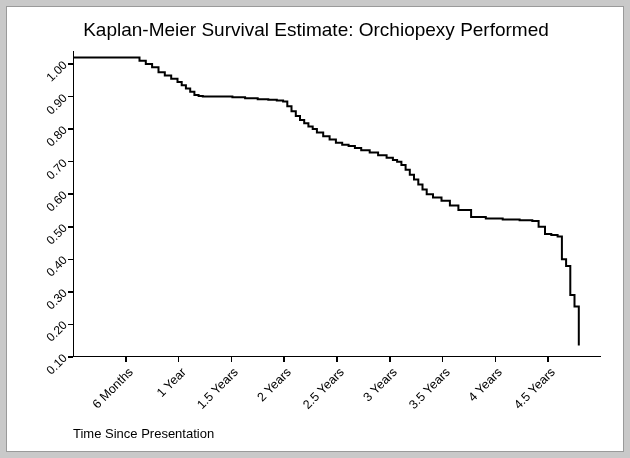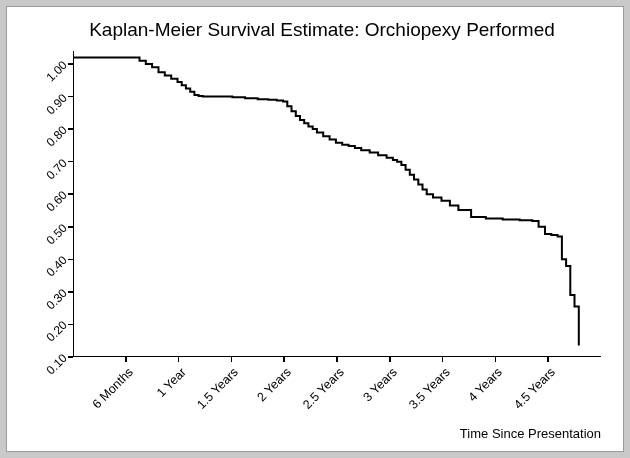--- a/index.html
+++ b/index.html
@@ -25,21 +25,21 @@
     left: 6px;
     top: 6px;
     width: 618px;
     height: 446px;
     background: #ffffff;
     border: 1px solid #9a9a9a;
     box-sizing: border-box;
   }
   #title {
     position: absolute;
-    left: 6px;
+    left: 0;
     top: 12px;
     width: 618px;
     text-align: center;
     font-size: 19px;
     color: #000000;
     font-family: "Liberation Sans", sans-serif;
     letter-spacing: 0px;
     white-space: nowrap;
   }
   
@@ -87,21 +87,21 @@
     transform: rotate(-45deg);
     transform-origin: 100% 0%;
     white-space: nowrap;
     text-align: right;
   }
   #xtitle-wrap {
     position: absolute;
     left: 66px;
     top: 419px;
     width: 528px;
-    text-align: right;
+    text-align: left;
     font-size: 13px;
     color: #000000;
   }
 </style>
 </head>
 <body>
 
 <div id="frame">
   <div id="card">
 

